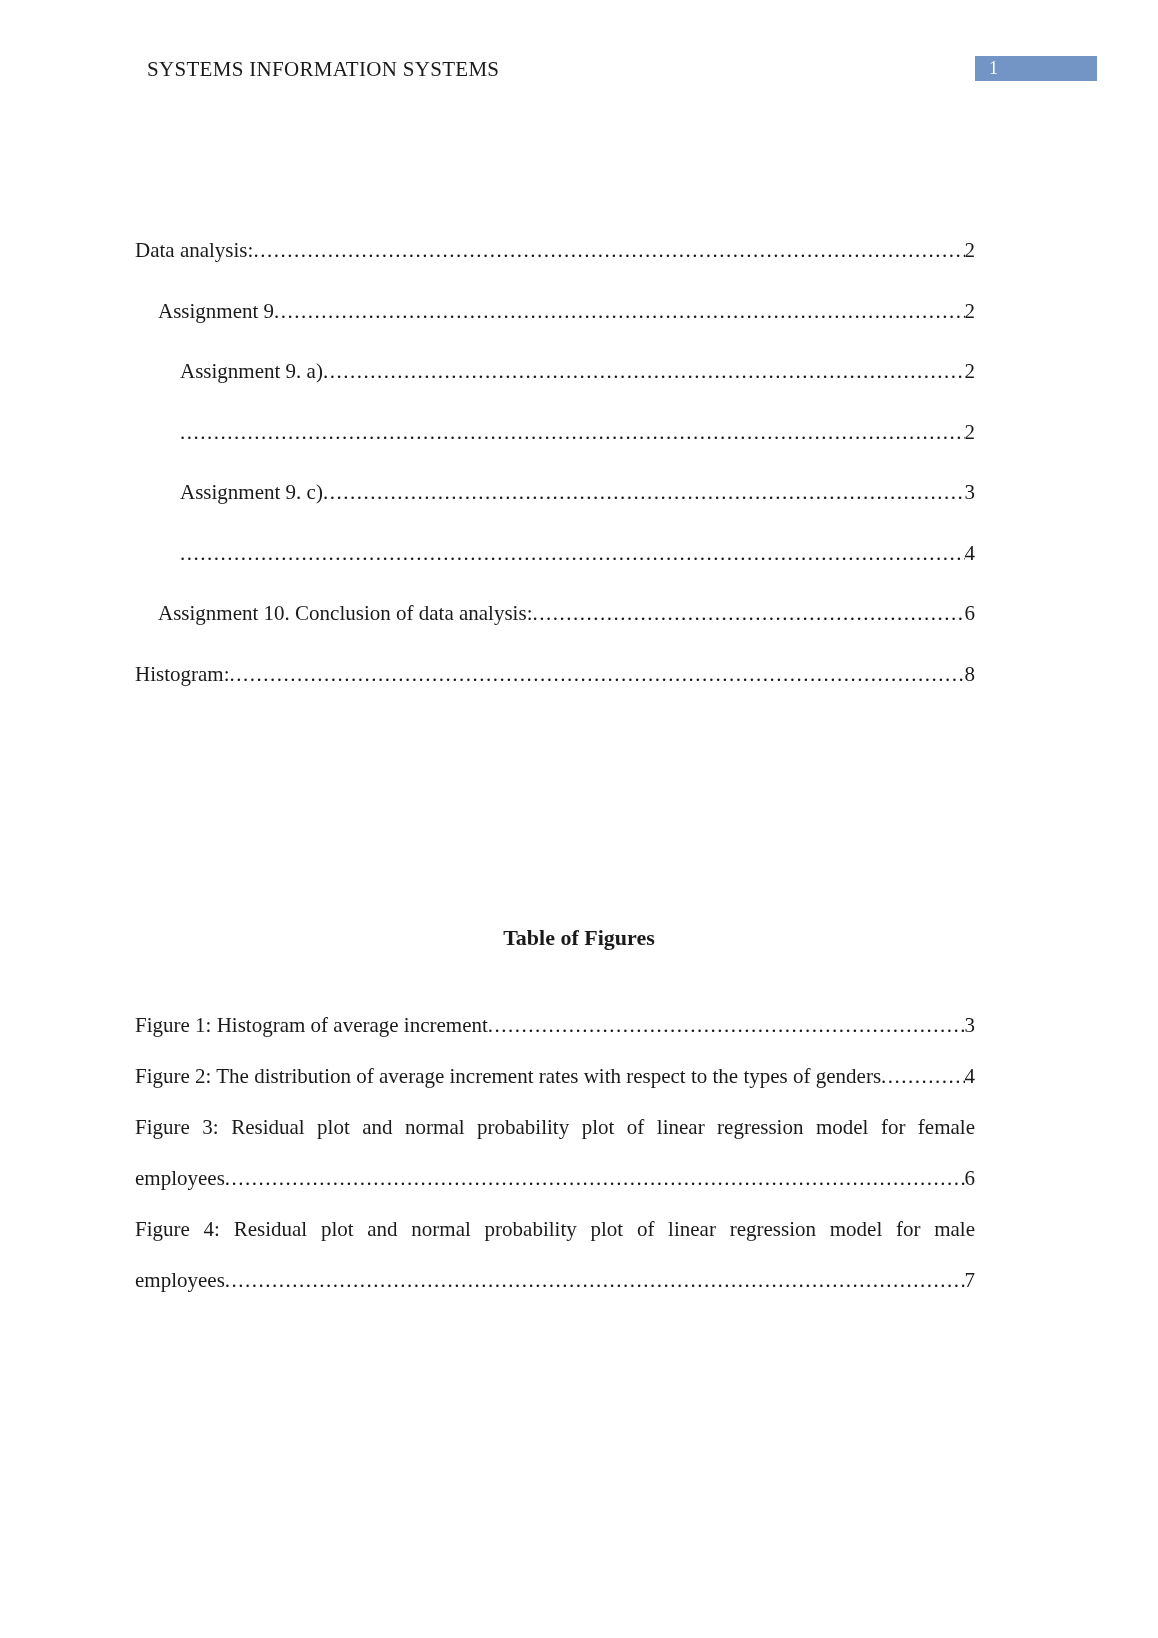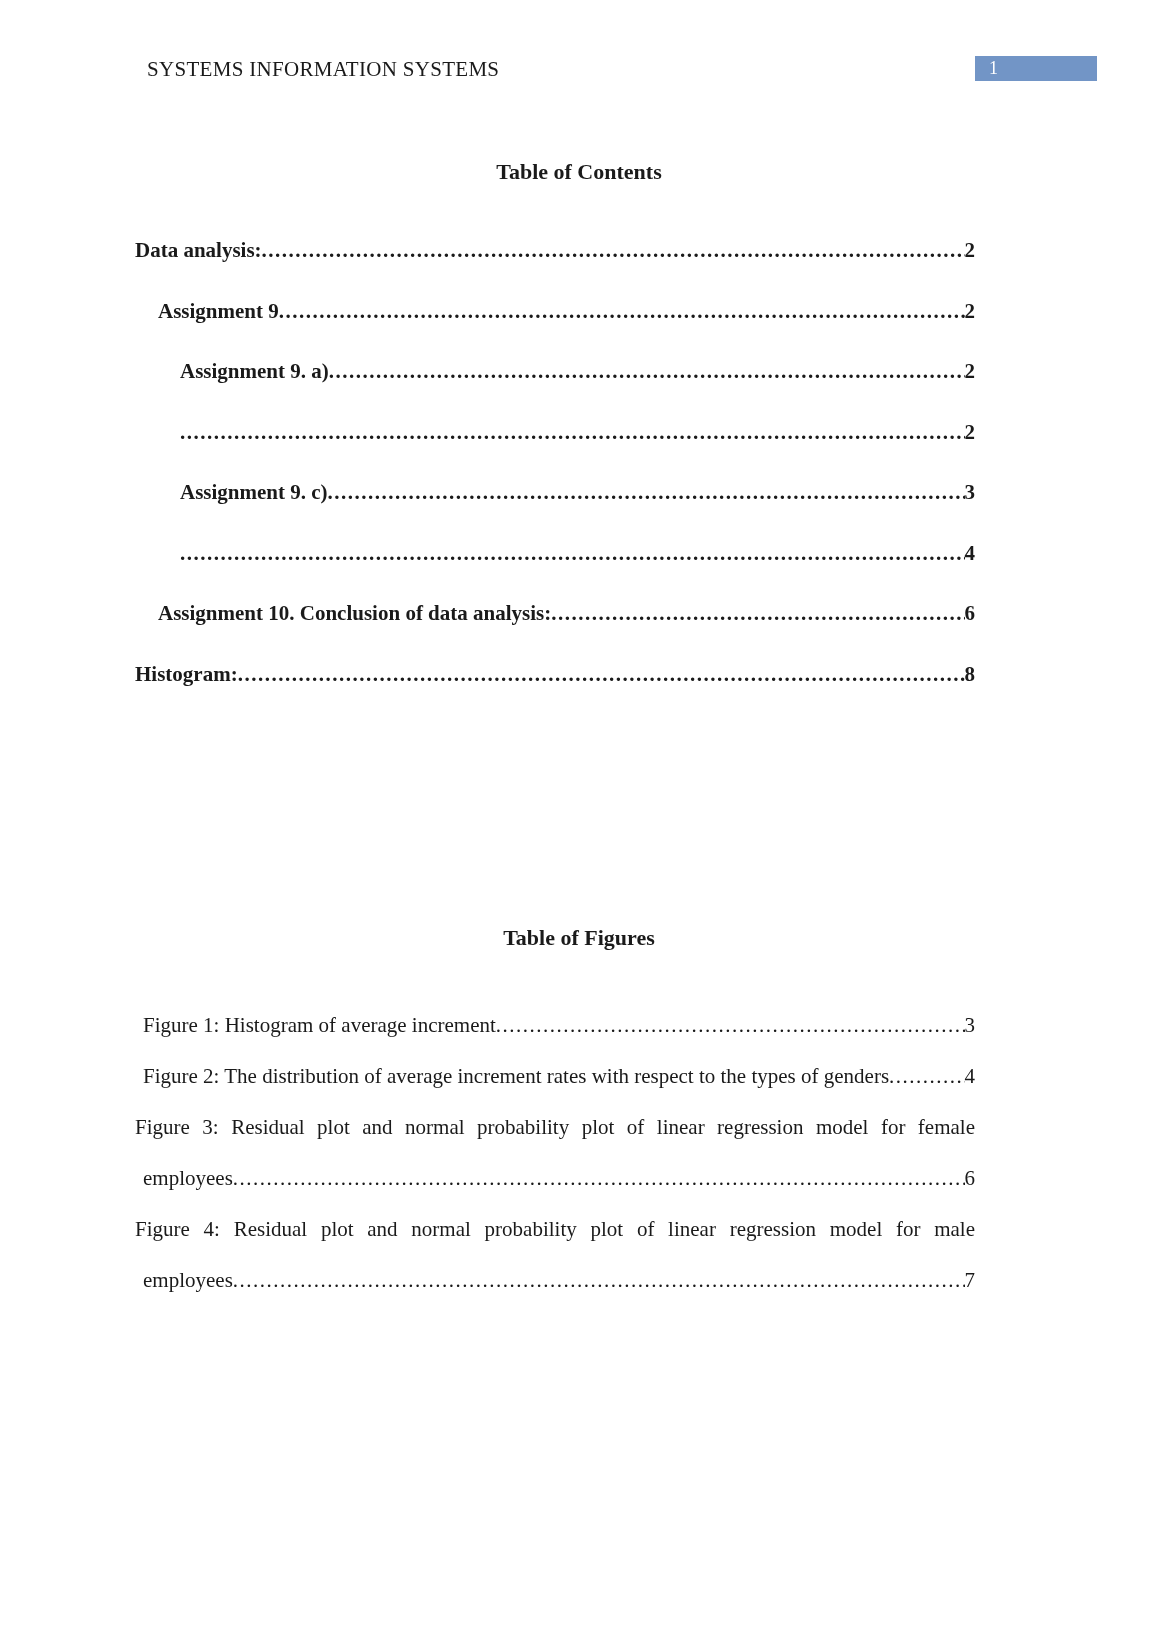--- a/index.html
+++ b/index.html
@@ -60,21 +60,20 @@
     top: 220px;
     left: 135px;
     width: 840px;
     font-size: 21px;
   }
   .toc-entry {
     display: flex;
     align-items: baseline;
     height: 60.5px;
     line-height: 60.5px;
-    font-weight: bold;
   }
   .indent-0 { padding-left: 0; }
   .indent-1 { padding-left: 23px; }
   .indent-2 { padding-left: 45px; }
 
   .entry-label { white-space: nowrap; flex: 0 0 auto; }
   .dot-leader {
     flex: 1 1 auto;
     min-width: 0;
     overflow: hidden;
@@ -92,21 +91,20 @@
     top: 1000px;
     left: 135px;
     width: 840px;
     font-size: 21px;
   }
   .fig-line {
     display: flex;
     align-items: flex-end;
     height: 51px;
     line-height: 51px;
-    margin-left: 8px;
   }
   .fig-justify-line {
     height: 51px;
     line-height: 51px;
     text-align: justify;
     text-align-last: justify;
     -moz-text-align-last: justify;
     white-space: nowrap;
     overflow: hidden;
   }
@@ -114,21 +112,20 @@
 </head>
 <body>
 
 <div class="page">
 
   <div class="header-title">SYSTEMS INFORMATION SYSTEMS</div>
   <div class="page-badge" style="background-color: rgb(114, 149, 198);">
     <span>1</span>
   </div>
 
-  <div class="section-title toc-title-pos">Table of Contents</div>
 
   <div class="toc-list">
     <div class="toc-entry indent-0">
       <span class="entry-label">Data analysis:</span>
       <span class="dot-leader"></span>
       <span class="entry-page">2</span>
     </div>
     <div class="toc-entry indent-1">
       <span class="entry-label">Assignment 9</span>
       <span class="dot-leader"></span>

